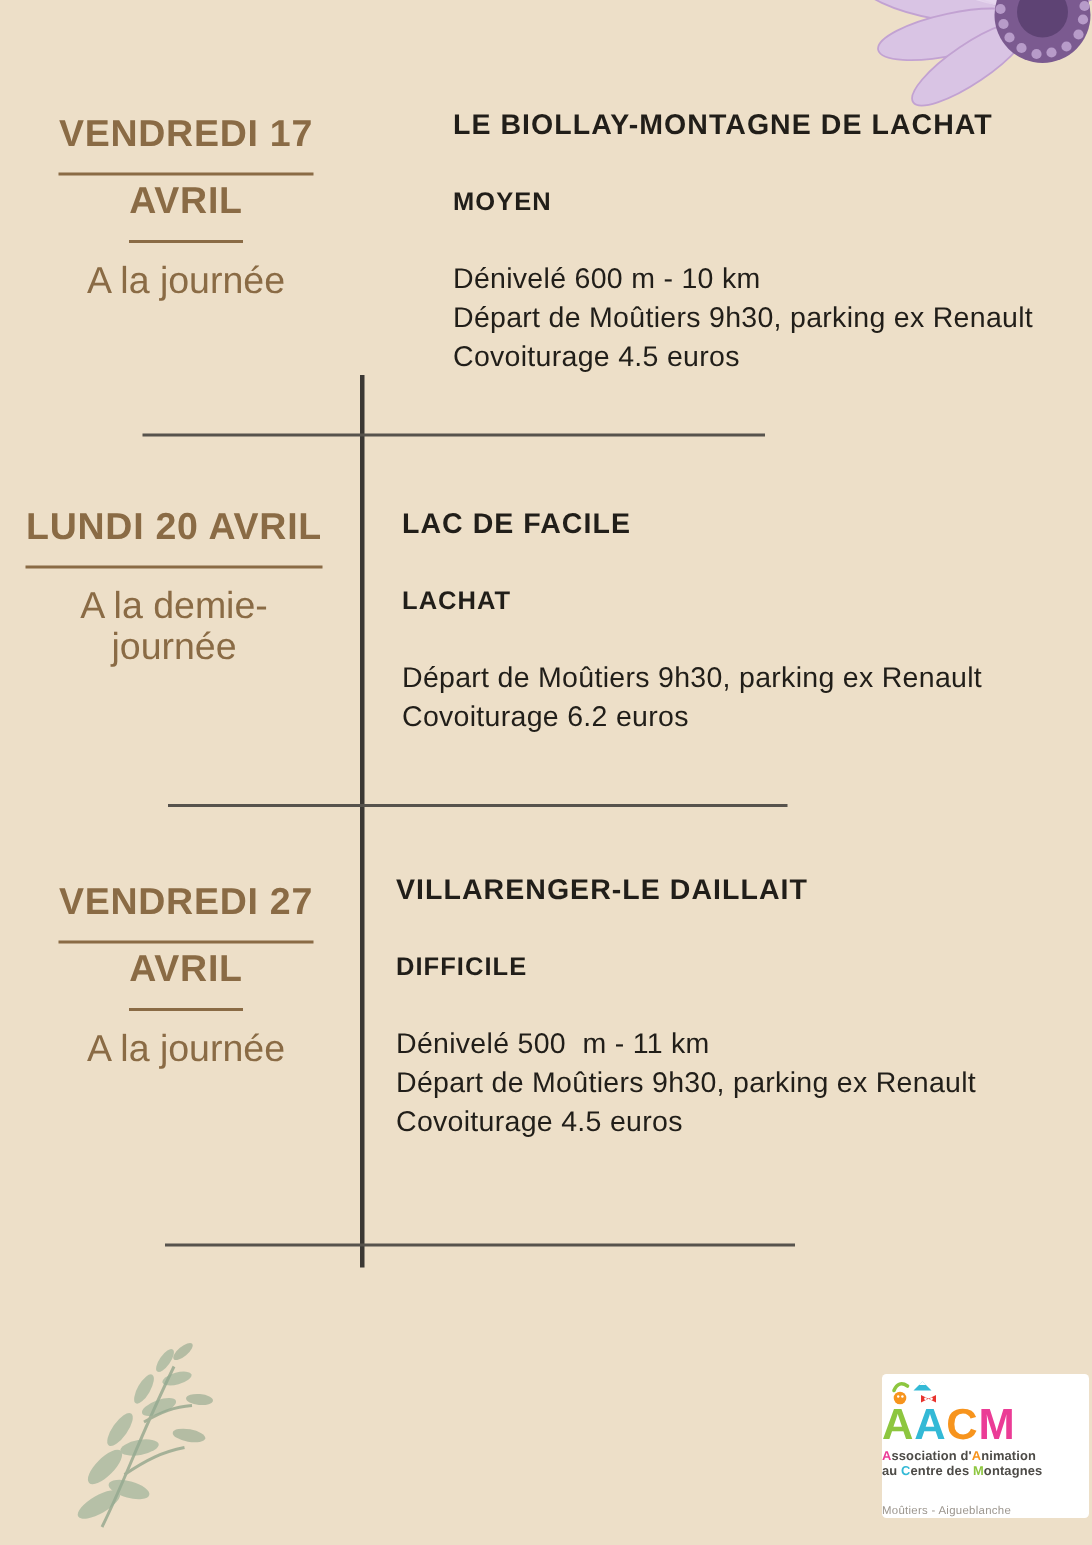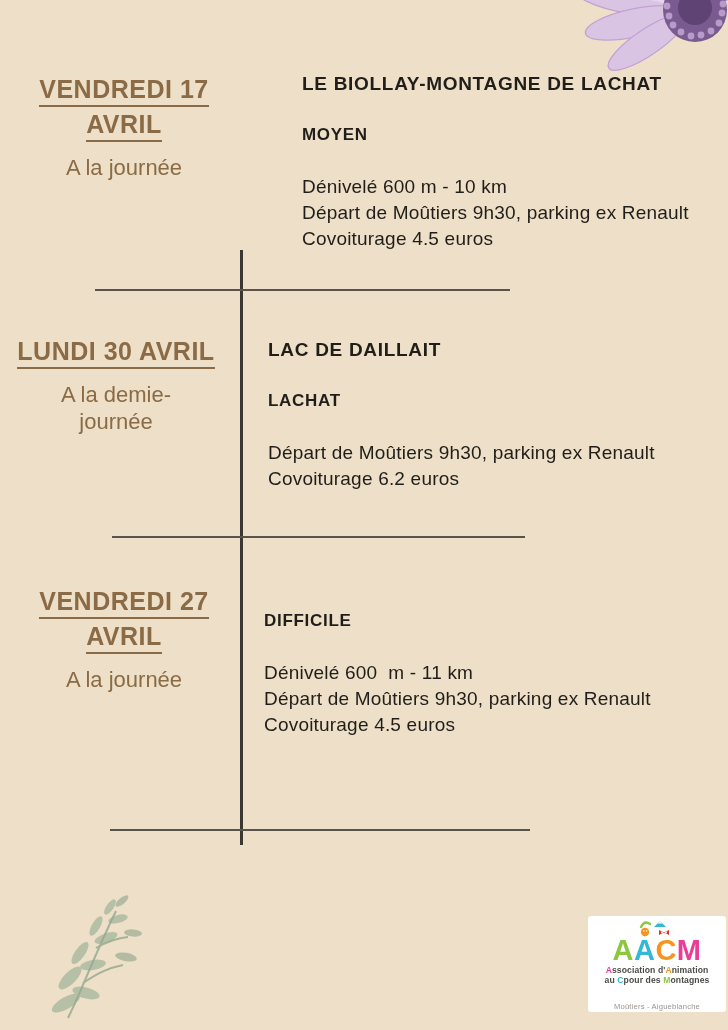--- a/index.html
+++ b/index.html
@@ -14,24 +14,24 @@
   
   .section-left {
     position:absolute;
     text-align:center;
     color:#8A6B45;
   }
   .date-heading { font-size:25px; font-weight:700; letter-spacing:0.5px; line-height:34px; }
   .date-line {
     display:inline-block;
     border-bottom:2px solid #8A6B45;
-    padding-bottom:2px;
+    padding-bottom:12px;
     line-height:28px;
   }
-  .schedule { font-size:22px; line-height:27px; margin-top:12px; font-weight:400; }
+  .schedule { font-size:25px; line-height:27px; margin-top:12px; font-weight:400; }
   .schedule.narrow { width:150px; margin-left:auto; margin-right:auto; }
 
   
   .section-right {
     position:absolute;
     color:#211E19;
   }
   .hike-title { font-size:19px; font-weight:700; letter-spacing:0.7px; line-height:24px; }
   .difficulty { font-size:17px; font-weight:700; letter-spacing:0.7px; line-height:24px; margin-top:27px; }
   .details { margin-top:27px; font-size:19px; line-height:26px; letter-spacing:0.2px; }
@@ -48,21 +48,21 @@
   .flower { position:absolute; left:545px; top:-8px; width:185px; height:150px; }
   .branch { position:absolute; left:38px; top:893px; width:115px; height:130px; }
 
   
   .logo-card {
     position:absolute;
     left:588px; top:916px;
     width:138px; height:96px;
     background:#FFFFFF;
     border-radius:3px;
-    display:flex; flex-direction:column; align-items:center; justify-content:center;
+    display:flex; flex-direction:column; align-items:flex-start; justify-content:center;
     text-align:center;
   }
   .logo-doodles { height:20px; margin-bottom:-2px; }
   .logo-acronym { font-size:29px; font-weight:800; line-height:29px; letter-spacing:0.5px; }
   .logo-acronym .l-green  { color:#8DC63F; }
   .logo-acronym .l-blue   { color:#33B9D6; }
   .logo-acronym .l-orange { color:#F7941D; }
   .logo-acronym .l-pink   { color:#EB3C96; }
   .logo-line { font-size:8.6px; font-weight:700; color:#4D4B47; line-height:10.5px; letter-spacing:0.1px; }
   .logo-line .i-pink   { color:#EB3C96; }
@@ -152,44 +152,45 @@
     </div>
   </div>
 
   <div class="vline"></div>
   <div class="hline hline-1"></div>
   <div class="hline hline-2"></div>
   <div class="hline hline-3"></div>
 
   <div class="section-left" style="left:8px; top:334px; width:216px;">
     <div class="date-heading">
-      <div><span class="date-line">LUNDI 30 AVRIL</span></div>
+      <div><span class="date-line">LUNDI 20 AVRIL</span></div>
     </div>
     <div class="schedule narrow">A la demie-journée</div>
   </div>
   <div class="section-right" style="left:268px; top:338px; width:460px;">
-    <div class="hike-title">LAC DE DAILLAIT</div>
+    <div class="hike-title">LAC DE FACILE</div>
     <div class="difficulty">LACHAT</div>
     <div class="details">
       <div class="detail-line">Départ de Moûtiers 9h30, parking ex Renault</div>
       <div class="detail-line">Covoiturage 6.2 euros</div>
     </div>
   </div>
 
   <div class="section-left" style="left:18px; top:584px; width:212px;">
     <div class="date-heading">
       <div><span class="date-line">VENDREDI 27</span></div>
       <div><span class="date-line">AVRIL</span></div>
     </div>
     <div class="schedule">A la journée</div>
   </div>
   <div class="section-right" style="left:264px; top:582px; width:464px;">
+    <div class="hike-title">VILLARENGER-LE DAILLAIT</div>
     <div class="difficulty">DIFFICILE</div>
     <div class="details">
-      <div class="detail-line">Dénivelé 600  m - 11 km</div>
+      <div class="detail-line">Dénivelé 500  m - 11 km</div>
       <div class="detail-line">Départ de Moûtiers 9h30, parking ex Renault</div>
       <div class="detail-line">Covoiturage 4.5 euros</div>
     </div>
   </div>
 
   <svg class="branch" viewBox="0 0 115 130">
     <g fill="none" stroke="#7F997F" stroke-width="2" opacity="0.65">
       <path d="M30,125 C 45,95 55,65 78,18"></path>
       <path d="M45,90 C 60,80 70,75 85,72"></path>
       <path d="M58,55 C 70,48 78,45 90,44"></path>
@@ -224,18 +225,18 @@
       <circle cx="29" cy="14.5" r="0.9" fill="#FFFFFF"></circle>
       <circle cx="33" cy="14.5" r="0.9" fill="#FFFFFF"></circle>
     </svg>
     <div class="logo-acronym">
       <span class="l-green">A</span><span class="l-blue">A</span><span class="l-orange">C</span><span class="l-pink">M</span>
     </div>
     <div class="logo-line">
       <span class="i-pink">A</span><span>ssociation d'</span><span class="i-orange">A</span><span>nimation</span>
     </div>
     <div class="logo-line">
-      <span>au </span><span class="i-blue">C</span><span>pour des </span><span class="i-green">M</span><span>ontagnes</span>
+      <span>au </span><span class="i-blue">C</span><span>entre des </span><span class="i-green">M</span><span>ontagnes</span>
     </div>
     <div class="logo-subtitle">Moûtiers - Aigueblanche</div>
   </div>
 
 </div>
 
 </body></html>

